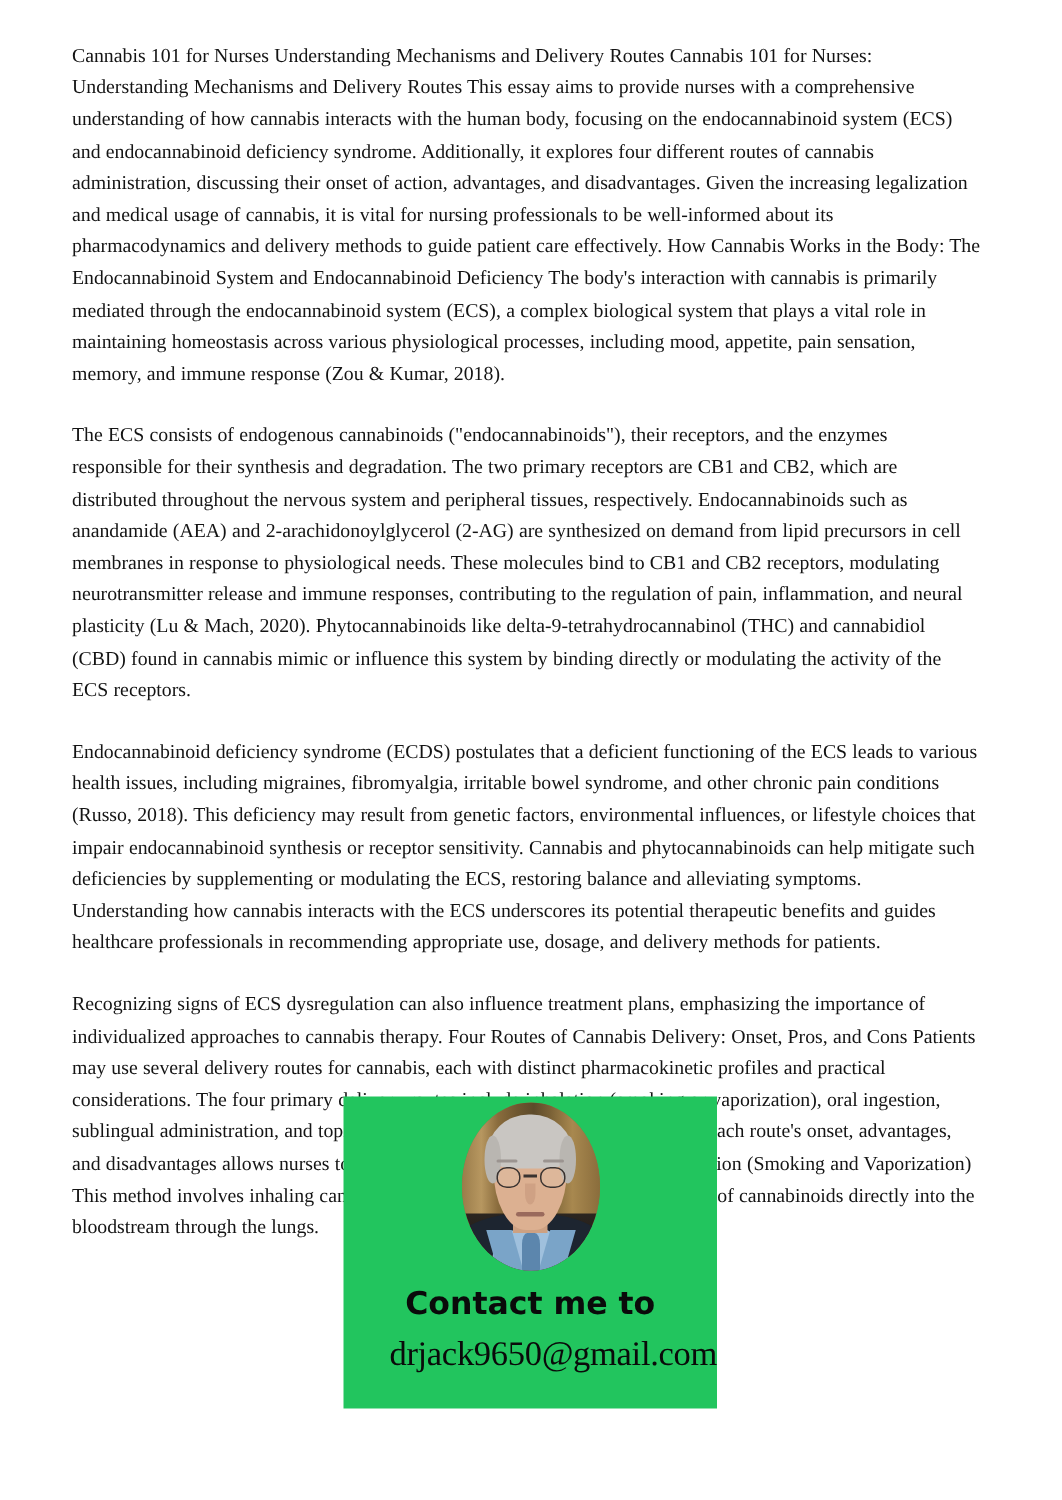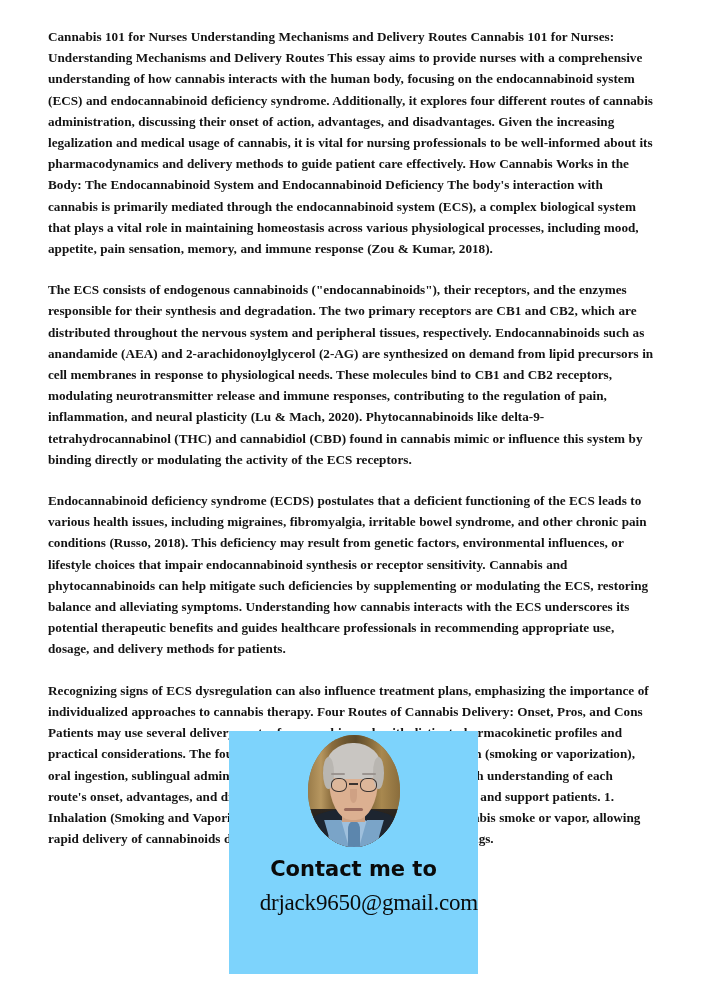--- a/index.html
+++ b/index.html
@@ -22,42 +22,41 @@
     width: 708px;
     height: 1000px;
     background: #ffffff;
   }
 
   #doc-body {
     position: absolute;
     left: 48px;
     top: 26px;
     width: 606px;
-    font-weight: bold;
   }
 
   .para {
     font-size: 13.2px;
     line-height: 21.2px;
     color: #141414;
     text-align: left;
     margin: 0 0 20px 0;
     white-space: pre-wrap;
     word-spacing: 0.2px;
   }
   .para:last-child { margin-bottom: 0; }
 
   
   #contact-card {
     position: absolute;
     left: 229px;
     top: 731px;
     width: 249px;
-    height: 243px;
-    background: #7dd3fc;
+    height: 208px;
+    background: #22c55e;
     box-sizing: border-box;
     display: flex;
     flex-direction: column;
     align-items: center;
     overflow: hidden;
   }
 
   #portrait {
     position: relative;
     width: 92px;

